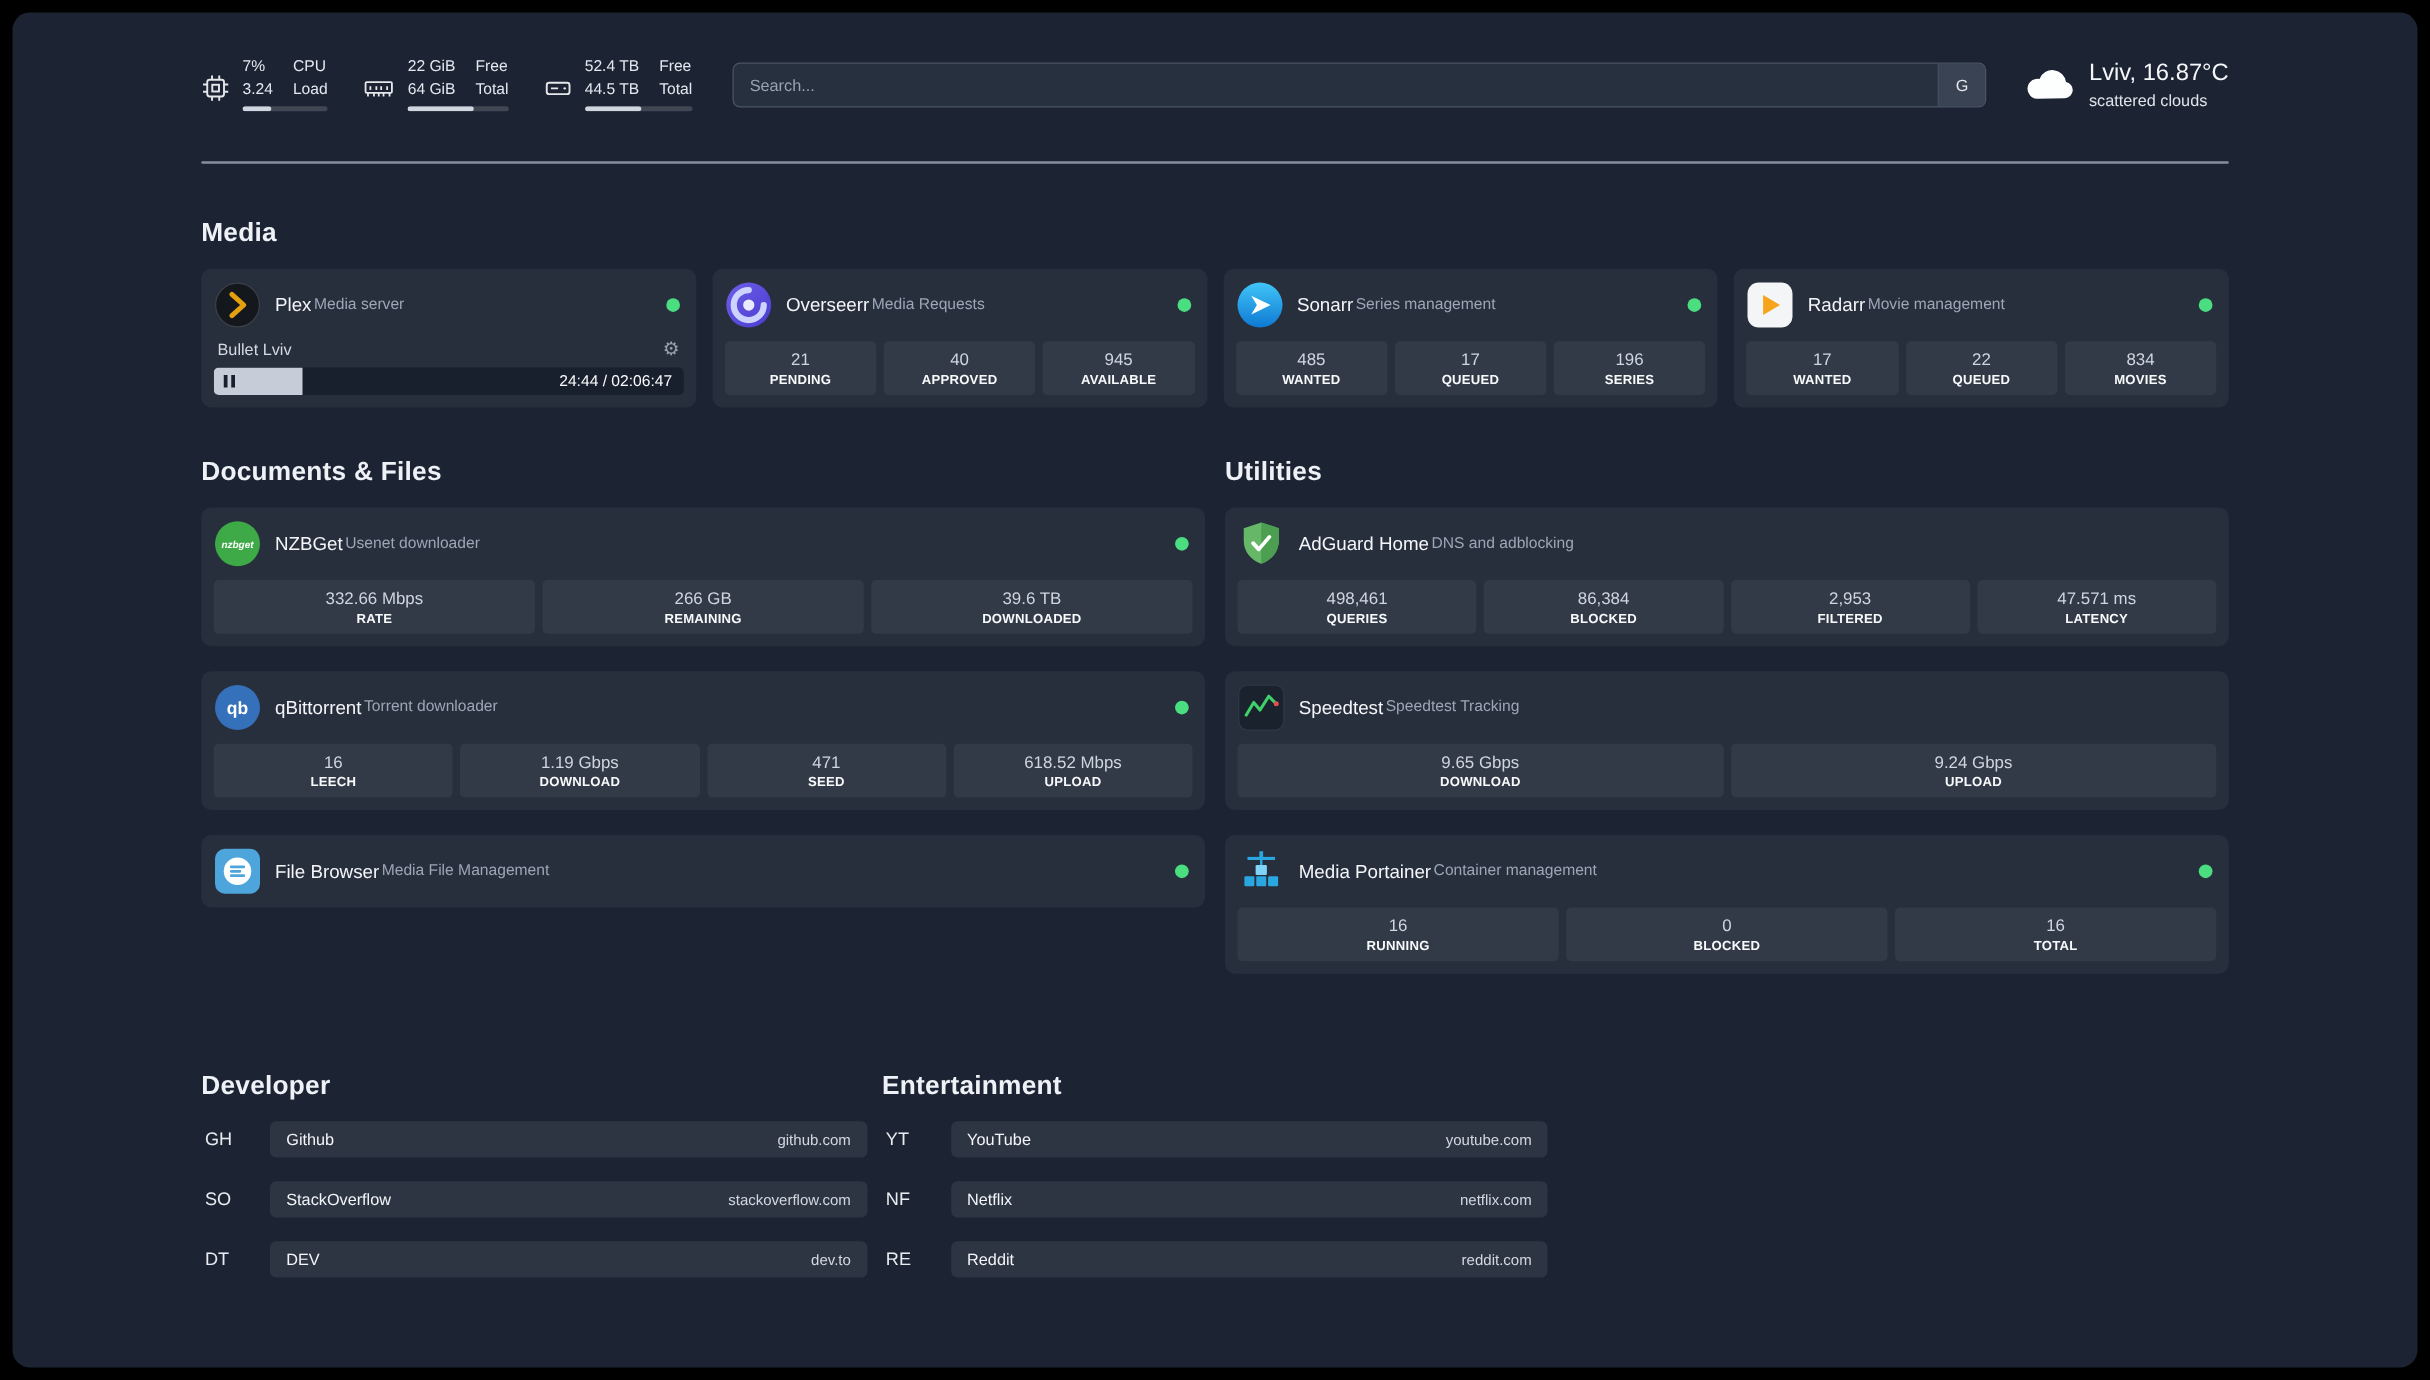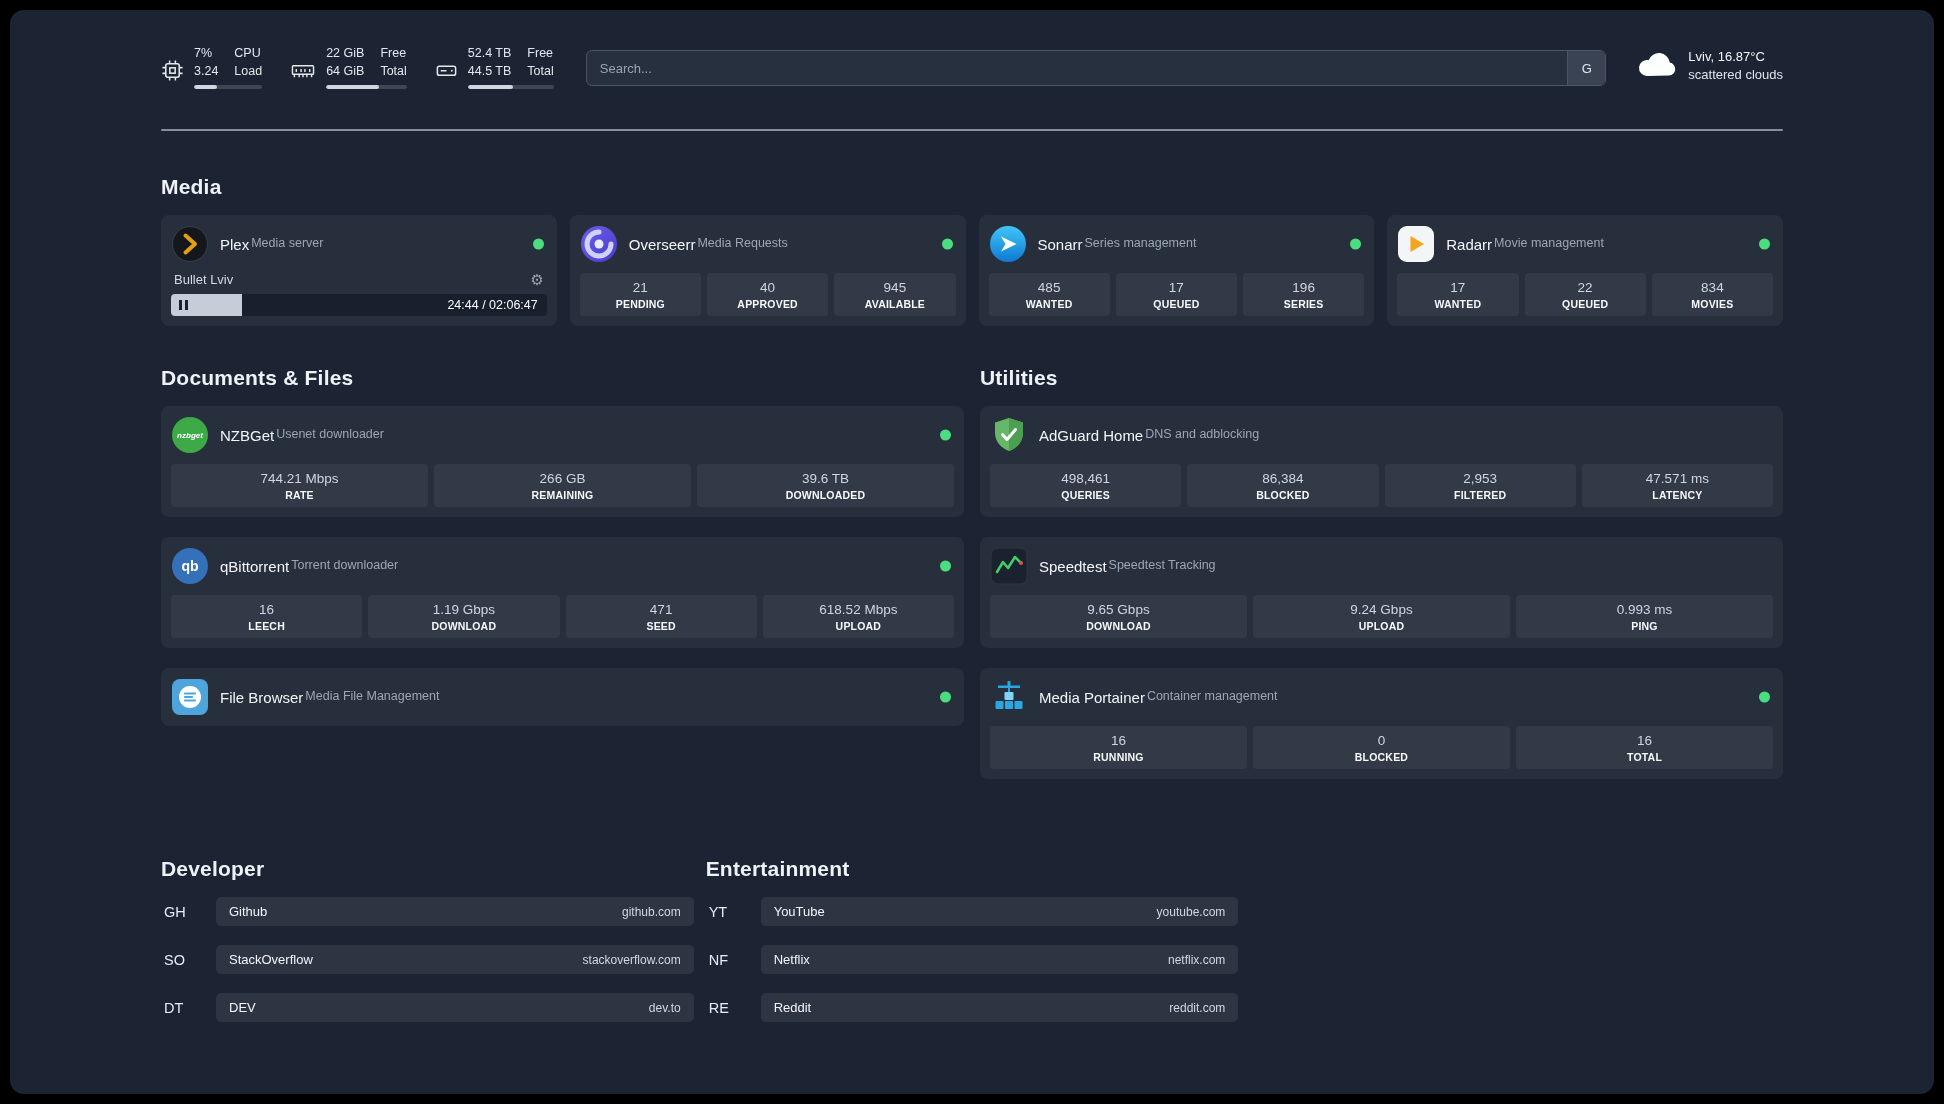--- a/index.html
+++ b/index.html
@@ -15,21 +15,21 @@
   .res-row{display:flex;gap:16px;}
   .res-col{display:flex;flex-direction:column;gap:3px;font-size:12.5px;color:#e3e8ef;line-height:1.2;}
   .res-bar{margin-top:6px;height:4px;border-radius:2px;background:rgba(255,255,255,0.16);overflow:hidden;}
   .res-bar-fill{height:100%;background:#cfd6e0;border-radius:2px;width:0;}
   .search-wrap{flex:1;margin:4px 30px 0 4px;position:relative;height:36px;}
   .search-input{width:100%;height:100%;box-sizing:border-box;background:#27303f;border:1px solid #4b5563;border-radius:6px;color:#e5e7eb;font-size:13px;padding:0 50px 0 13px;outline:none;font-family:"Liberation Sans",sans-serif;}
   .search-input::placeholder{color:#9aa3b2;}
   .search-btn{position:absolute;right:1px;top:1px;bottom:1px;width:38px;background:#3a4354;border:none;border-left:1px solid #4b5563;border-radius:0 5px 5px 0;color:#e5e7eb;font-size:13px;cursor:pointer;font-family:"Liberation Sans",sans-serif;}
   .weather{display:flex;align-items:center;gap:10px;padding-top:2px;}
   .weather-text{display:flex;flex-direction:column;gap:3px;}
-  .weather-loc{font-size:13px;color:#f4f6f9;}
+  .weather-loc{font-size:19px;color:#f4f6f9;}
   .weather-cond{font-size:13px;color:#dfe4ea;}
   .divider{margin-top:40px;height:2px;background:rgba(226,232,240,0.55);border-radius:1px;}
 
   
   .section-title{font-size:21px;font-weight:600;color:#eef2f7;margin:0 0 16px 0;letter-spacing:.2px;}
   .media-section{margin-top:44px;}
   .media-grid{display:grid;grid-template-columns:repeat(4,1fr);gap:13px;}
   .mid-grid{display:grid;grid-template-columns:1fr 1fr;gap:16px;margin-top:40px;align-items:start;}
   .col .card{margin-bottom:20px;}
   .card{background:rgba(255,255,255,0.05);border-radius:8px;padding:10px;}
@@ -318,21 +318,21 @@
                 </svg>
           </span>
           <div class="svc-text">
             <span class="svc-name">NZBGet</span>
             <span class="svc-sub">Usenet downloader</span>
           </div>
           <span class="status-dot" style="background: rgb(74, 222, 128);"></span>
         </div>
         <div class="stats">
           <div class="stat">
-                <div class="stat-value">744.21 Mbps</div>
+                <div class="stat-value">332.66 Mbps</div>
                 <div class="stat-label">RATE</div>
               </div>
           <div class="stat">
                 <div class="stat-value">266 GB</div>
                 <div class="stat-label">REMAINING</div>
               </div>
           <div class="stat">
                 <div class="stat-value">39.6 TB</div>
                 <div class="stat-label">DOWNLOADED</div>
               </div>
@@ -443,24 +443,20 @@
           </div>
         </div>
         <div class="stats">
           <div class="stat">
                 <div class="stat-value">9.65 Gbps</div>
                 <div class="stat-label">DOWNLOAD</div>
               </div>
           <div class="stat">
                 <div class="stat-value">9.24 Gbps</div>
                 <div class="stat-label">UPLOAD</div>
-              </div>
-          <div class="stat">
-                <div class="stat-value">0.993 ms</div>
-                <div class="stat-label">PING</div>
               </div>
         </div>
       </div>
 
       <div class="card">
         <div class="card-header">
           <span class="app-icon">
             <svg width="38" height="38" viewBox="0 0 38 38">
                   <g fill="#2aa7e0">
                     <rect x="17.5" y="3" width="3" height="5"></rect>

